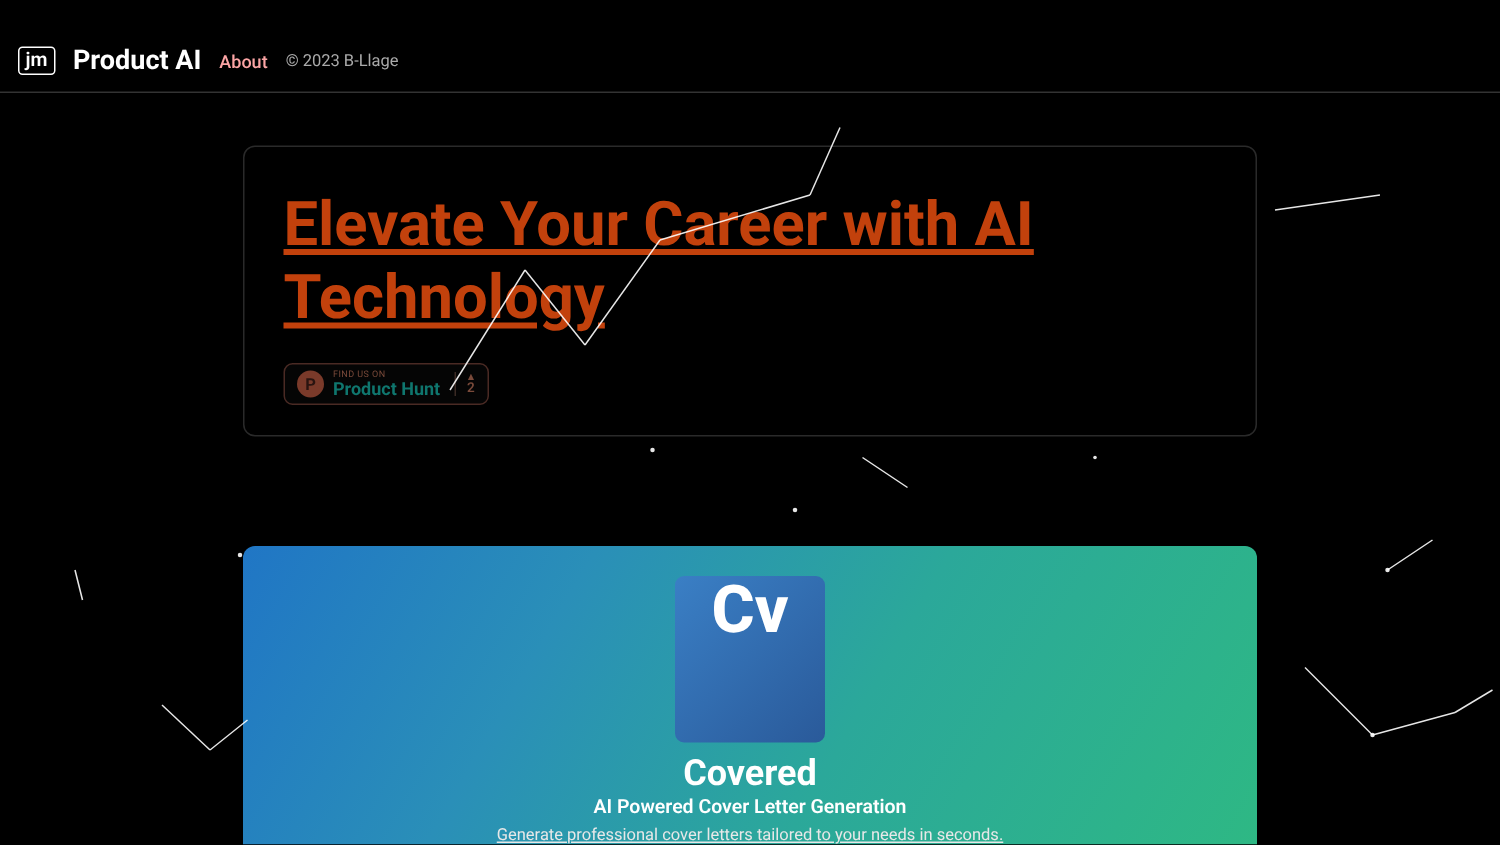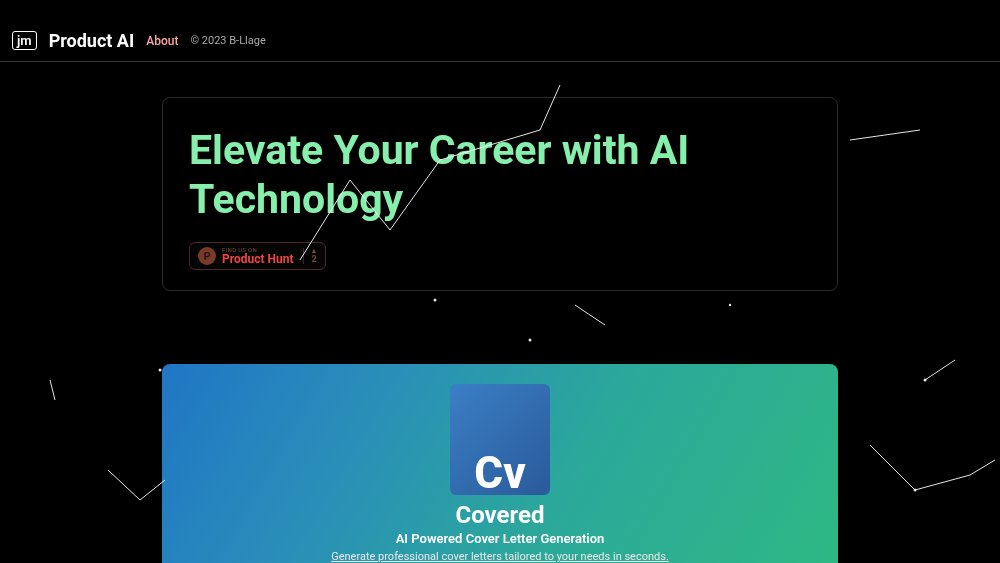--- a/index.html
+++ b/index.html
@@ -50,25 +50,26 @@
       position: absolute;
       left: 162px;
       top: 97px;
       width: 676px;
       height: 194px;
       border: 1px solid #2a2a2a;
       border-radius: 8px;
       padding: 28px 26px;
     }
     .hero-title {
-      color: #86efac;
+      color: #c2410c;
       font-size: 41px;
       font-weight: 700;
       line-height: 1.2;
       margin-bottom: 18px;
+      text-decoration: underline;
     }
     .ph-badge {
       display: inline-flex;
       align-items: center;
       border: 1px solid #4a2a24;
       border-radius: 6px;
       padding: 4px 8px;
       gap: 6px;
       background: rgba(255,255,255,0.02);
     }
@@ -90,21 +91,21 @@
       line-height: 1;
     }
     .ph-small {
       font-size: 6px;
       color: #7a4a3a;
       text-transform: uppercase;
       letter-spacing: 0.3px;
     }
     .ph-main {
       font-size: 12px;
-      color: #ef4444;
+      color: #0f766e;
       font-weight: 700;
       text-align: right;
     }
     .ph-arrow {
       display: flex;
       flex-direction: column;
       align-items: center;
       margin-left: 4px;
       padding-left: 6px;
       border-left: 1px solid #3a2a24;
@@ -132,21 +133,21 @@
       align-items: center;
       padding-top: 20px;
       overflow: hidden;
     }
     .cv-icon {
       width: 100px;
       height: 116px;
       background: linear-gradient(135deg, #3a7fc5 0%, #2a5a9a 100%);
       border-radius: 6px;
       display: flex;
-      align-items: flex-end;
+      align-items: flex-start;
       justify-content: center;
       margin-bottom: 6px;
     }
     .cv-text {
       color: #fff;
       font-size: 44px;
       font-weight: 800;
       line-height: 1;
     }
     .feature-title {

